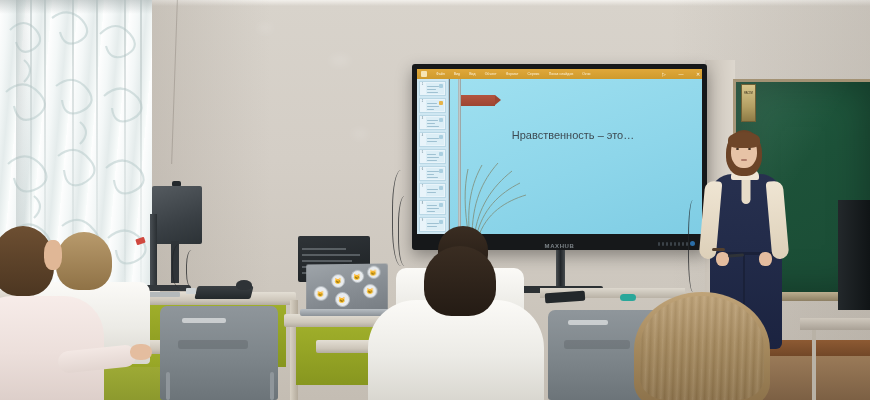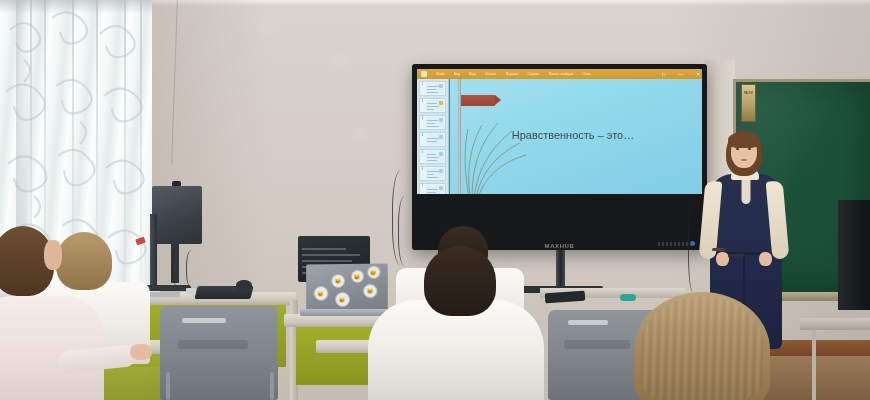--- a/index.html
+++ b/index.html
@@ -110,21 +110,21 @@
 
   
   .panel-frame {
     position:absolute; left:412px; top:64px; width:295px; height:186px;
     background:#16181a;
     border-radius:3px;
     box-shadow: 0 6px 16px rgba(0,0,0,.35);
     padding:5px 5px 16px 5px;
   }
   .panel-screen {
-    position:relative; width:100%; height:125px;
+    position:relative; width:100%; height:165px;
     background:#737373; overflow:hidden;
   }
   .panel-chin {
     position:absolute; left:0; bottom:0; width:100%; height:16px;
   }
   .panel-brand {
     position:absolute; left:50%; bottom:1px; transform:translateX(-50%);
     color:#7d8489; font-size:6px; font-weight:bold; letter-spacing:.6px;
   }
   .panel-leds {

